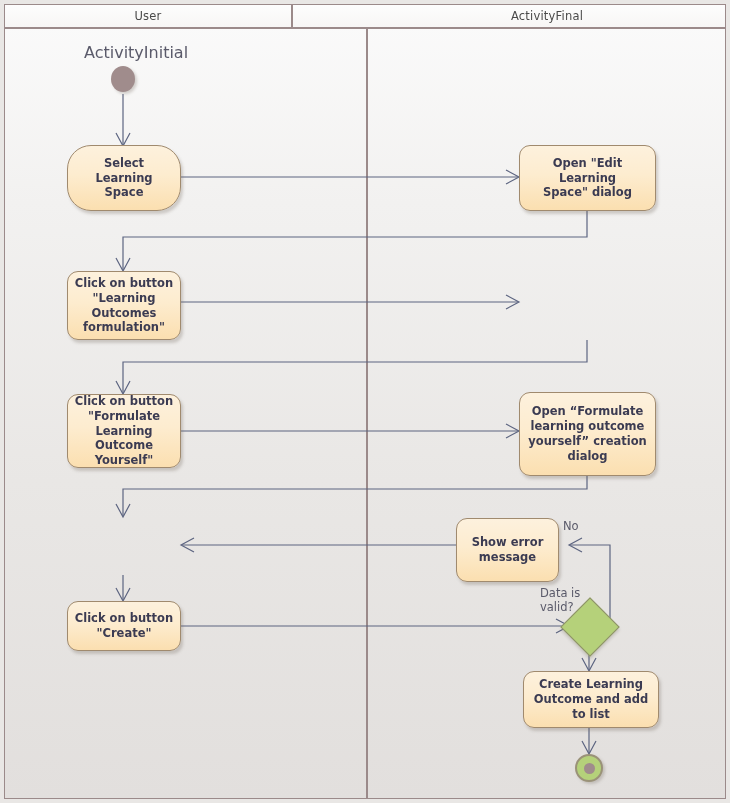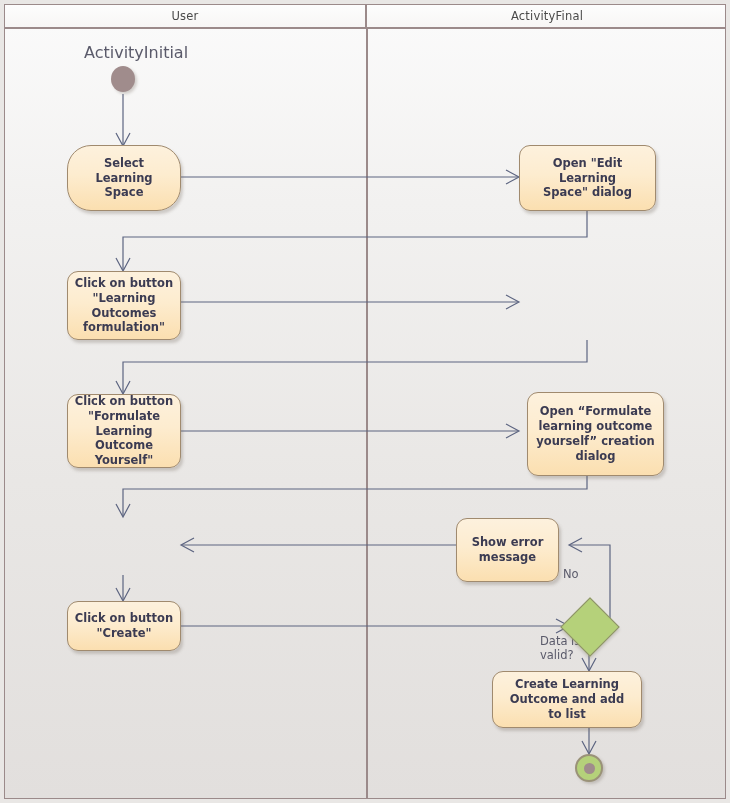--- a/index.html
+++ b/index.html
@@ -48,21 +48,21 @@
     height: 100%;
     box-sizing: border-box;
     display: flex;
     align-items: center;
     justify-content: center;
     font-size: 11.5px;
     color: #4a4a4a;
     letter-spacing: 0.2px;
     font-family: "DejaVu Sans", sans-serif;
   }
-  .lane-header.user { left: 0; width: 362px; border-right: 2px solid #9b8a8a; }
+  .lane-header.user { left: 0; width: 288px; border-right: 2px solid #9b8a8a; }
   .lane-header.tool { left: 362px; width: 360px; }
 
   
   .lane-divider {
     position: absolute;
     left: 366px;
     top: 29px;
     width: 2px;
     height: 770px;
     background: #9b8a8a;
@@ -142,21 +142,20 @@
   }
 
   
   .edge-label {
     position: absolute;
     font-size: 11.5px;
     color: #5a5a6a;
     line-height: 1.25;
     white-space: pre-line;
     font-family: "DejaVu Sans", sans-serif;
-    margin-top: 48px;
   }
 
   
   #connectors {
     position: absolute;
     left: 0;
     top: 0;
     width: 730px;
     height: 803px;
     pointer-events: none;
@@ -240,38 +239,38 @@
 "Learning
 Outcomes
 formulation"</div>
 
 
   <div class="activity" style="left:67px; top:394px; width:114px; height:74px;">Click on button
 "Formulate
 Learning Outcome
 Yourself"</div>
 
-  <div class="activity" style="left:519px; top:392px; width:137px; height:84px;margin-left:8px;">Open “Formulate
+  <div class="activity" style="left:519px; top:392px; width:137px; height:84px;">Open “Formulate
 learning outcome
 yourself”  creation
 dialog</div>
 
 
   <div class="activity" style="left:456px; top:518px; width:103px; height:64px;">Show error
 message</div>
 
   <div class="edge-label" style="left:563px; top:519px;">No</div>
 
   <div class="activity" style="left:67px; top:601px; width:114px; height:50px;">Click on button
 "Create"</div>
 
   <div class="edge-label" style="left:540px; top:586px; text-align:left;">Data is
 valid?</div>
   <div class="decision" style="left:569px; top:606px;"></div>
 
-  <div class="activity" style="left:492px; top:671px; width:150px; height:57px;">Create Learning
+  <div class="activity" style="left:523px; top:671px; width:136px; height:57px;">Create Learning
 Outcome and add
 to list</div>
 
   <div class="final-node" style="left:575px; top:754px;"></div>
   <div class="node-label" style="left:527px; top:784px;margin-top:29px;">ActivityFinal</div>
 
 </div>
 
 </body></html>

